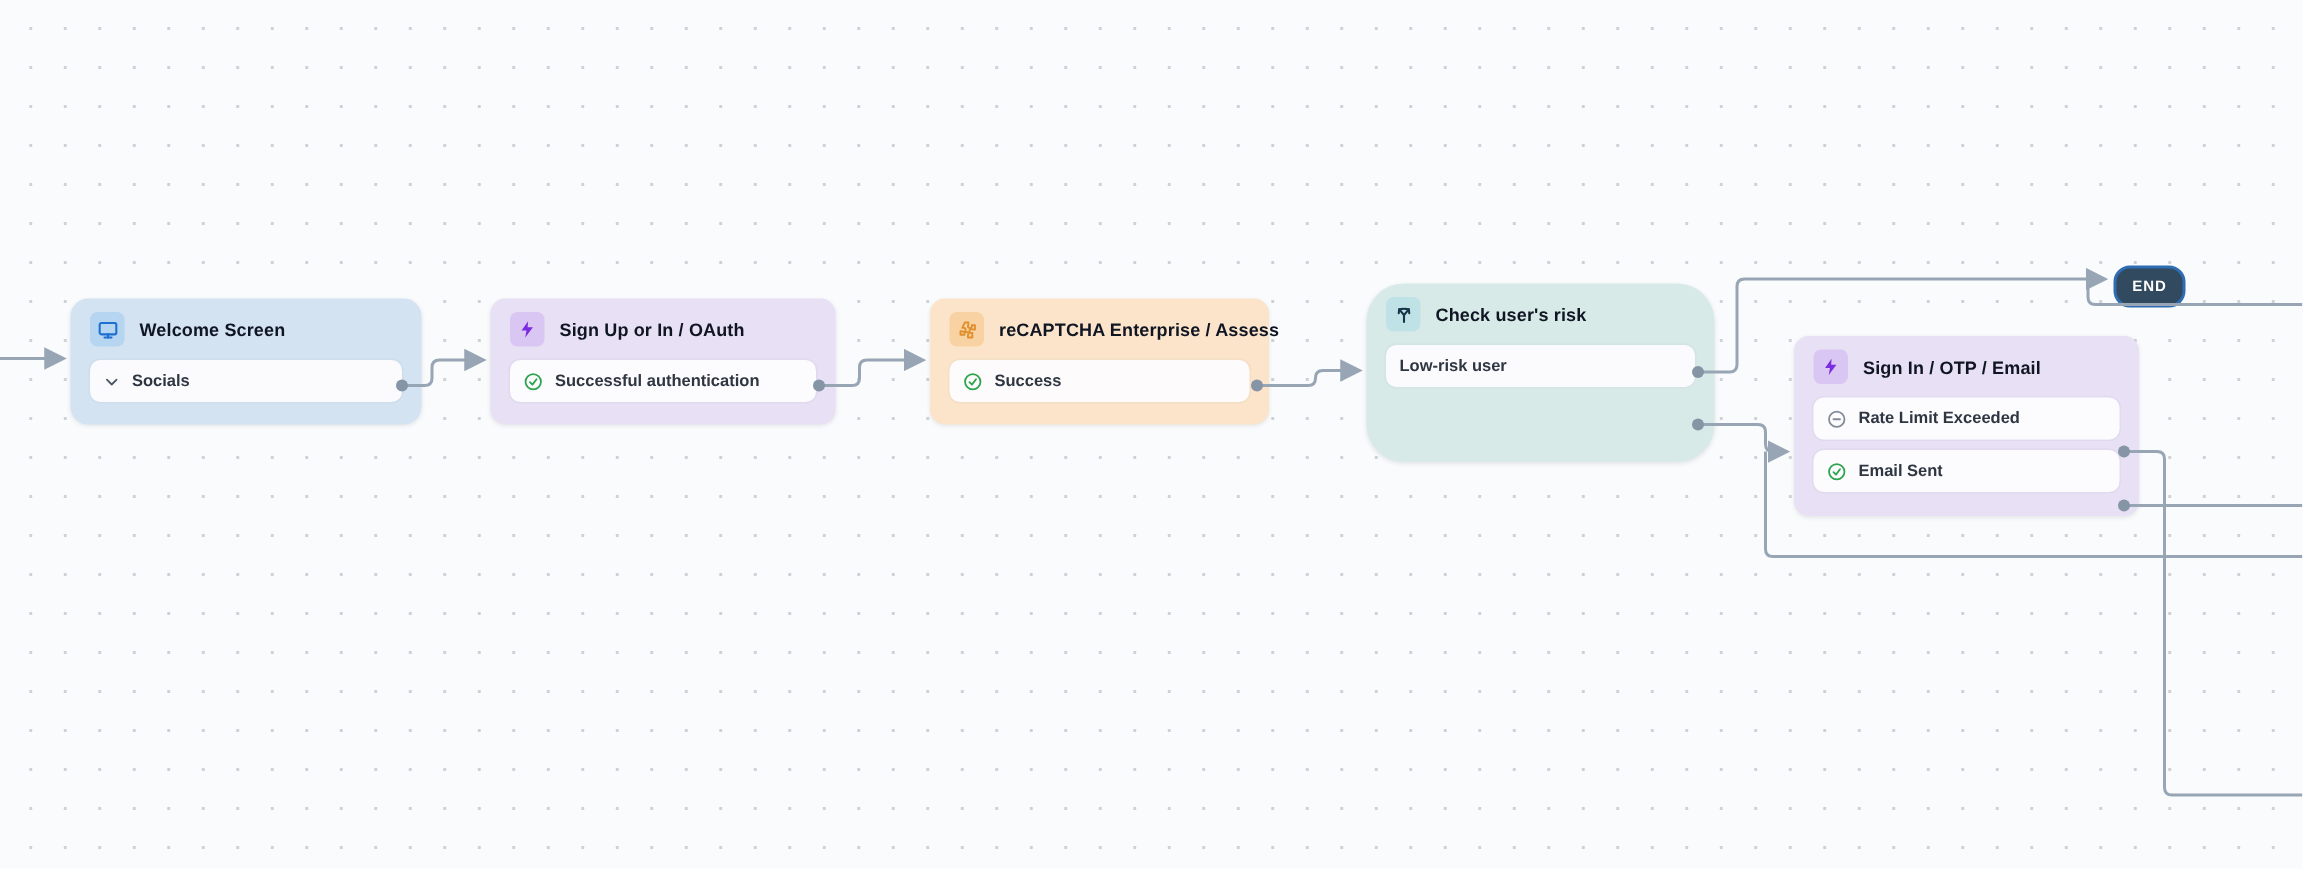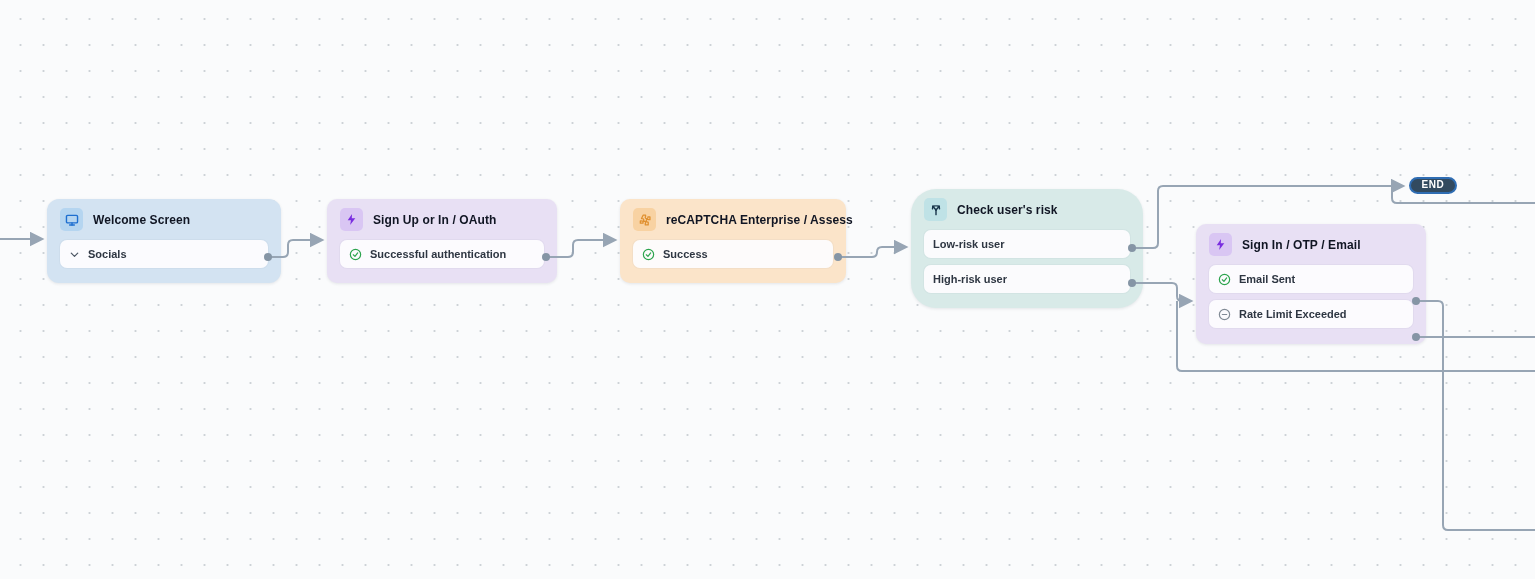--- a/index.html
+++ b/index.html
@@ -34,23 +34,23 @@
   .t-purple{background:#e8e0f4;}
   .t-purple .node-icon{background:#d9c6f3;}
   .t-orange{background:#fbe4c9;}
   .t-orange .node-icon{background:#f8d2a2;}
   .t-teal  {background:#d8eae8;border-radius:25px;}
   .t-teal   .node-icon{background:#bfe2e6;}
 
   #edges{position:absolute;left:0;top:0;z-index:2;pointer-events:none;}
 
   .end-badge{
-    position:absolute;left:1409px;top:177px;width:48px;height:17px;z-index:1;
+    position:absolute;left:1409px;top:177px;width:48px;height:28px;z-index:1;
     background:#324a5f;border:2px solid #2f6db3;border-radius:11px;
-    display:flex;justify-content:center;box-sizing:border-box;
+    display:flex;align-items:center;justify-content:center;box-sizing:border-box;
     color:#ffffff;font-size:10px;font-weight:700;letter-spacing:0.6px;
   }
 </style>
 </head>
 <body>
 
 <div id="canvas">
 
   <svg id="edges" width="1535" height="579" viewBox="0 0 1535 579">
     <defs>
@@ -151,51 +151,48 @@
             <polyline points="6,10 6.5,5.5 11,5"></polyline>
           <path d="M12 12 L17.5 5.5"></path>
             <polyline points="13,5 17.5,5.5 18,10"></polyline>
         </svg>
       </span>
       <span class="node-title">Check user's risk</span>
     </div>
     <div class="node-row">
       <span class="row-label">Low-risk user</span>
     </div>
-    <div class="node-row">
-      <span class="row-label">High-risk user</span>
-    </div>
   </div>
 
   <div class="node t-purple" style="left:1196px;top:224px;width:230px;height:120px;">
     <div class="node-header">
       <span class="node-icon">
         <svg width="13" height="13" viewBox="0 0 24 24" fill="#7a2de0">
             <path d="M13 2 L5 13.5 H11 L9.5 22 L19 9.5 H12.5 Z"></path>
           </svg>
       </span>
       <span class="node-title">Sign In / OTP / Email</span>
     </div>
     <div class="node-row">
       <span style="display:flex;">
+        <svg width="13" height="13" viewBox="0 0 24 24" fill="none" stroke="#828b96" stroke-width="2.2" stroke-linecap="round">
+            <circle cx="12" cy="12" r="9.5"></circle>
+            <line x1="8" y1="12" x2="16" y2="12"></line>
+          </svg>
+      </span>
+      <span class="row-label">Rate Limit Exceeded</span>
+    </div>
+    <div class="node-row">
+      <span style="display:flex;">
         <svg width="13" height="13" viewBox="0 0 24 24" fill="none" stroke="#2da44e" stroke-width="2.2" stroke-linecap="round" stroke-linejoin="round">
             <circle cx="12" cy="12" r="9.5"></circle>
             <polyline points="8,12.5 11,15.5 16,9"></polyline>
           </svg>
       </span>
       <span class="row-label">Email Sent</span>
-    </div>
-    <div class="node-row">
-      <span style="display:flex;">
-        <svg width="13" height="13" viewBox="0 0 24 24" fill="none" stroke="#828b96" stroke-width="2.2" stroke-linecap="round">
-            <circle cx="12" cy="12" r="9.5"></circle>
-            <line x1="8" y1="12" x2="16" y2="12"></line>
-          </svg>
-      </span>
-      <span class="row-label">Rate Limit Exceeded</span>
     </div>
   </div>
 
   <div class="end-badge">
     <span>END</span>
   </div>
 
 </div>
 
 </body></html>

